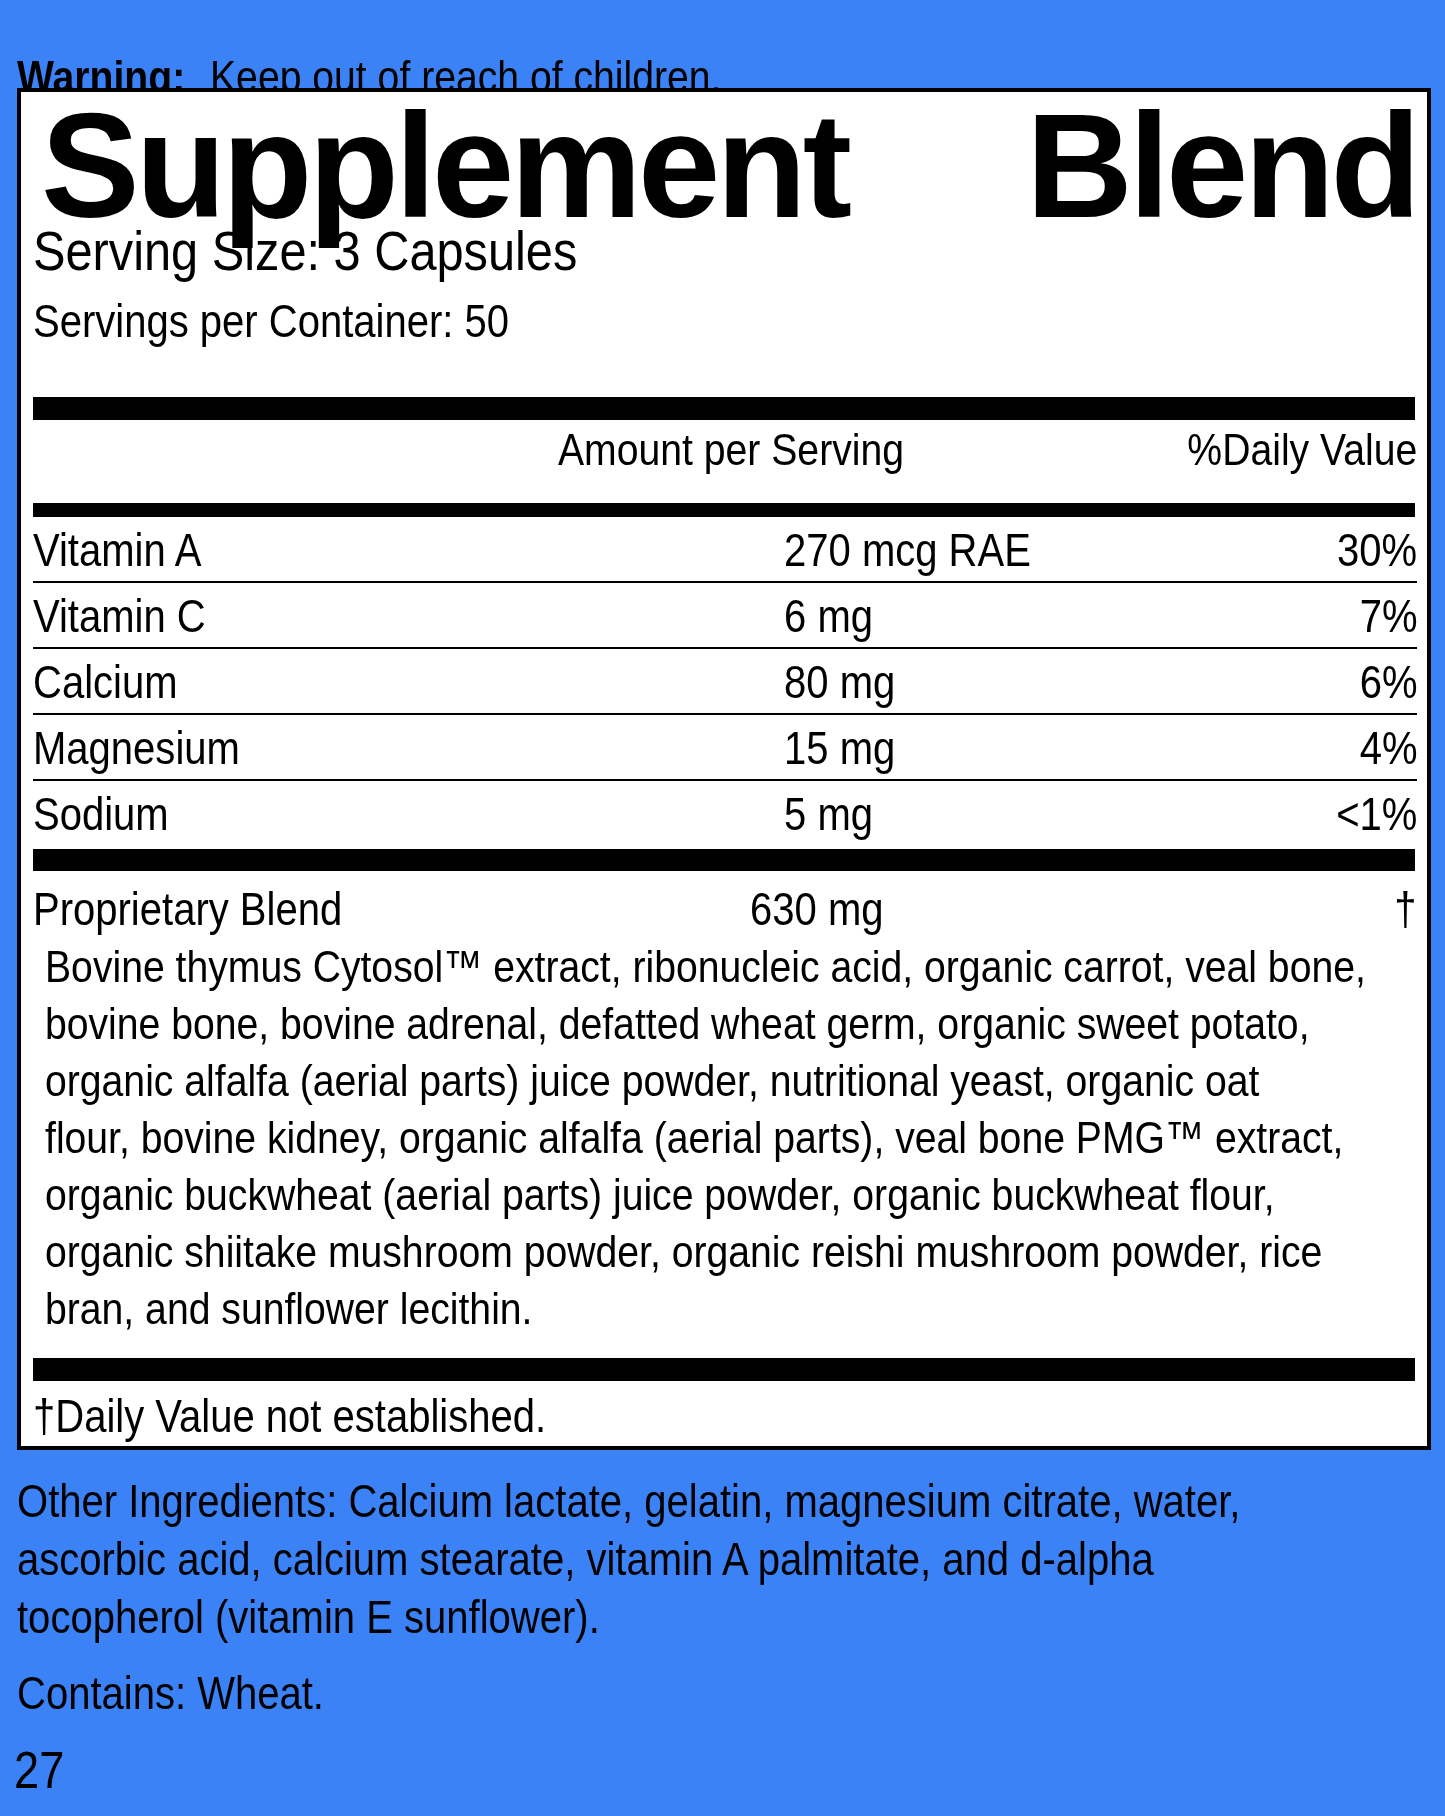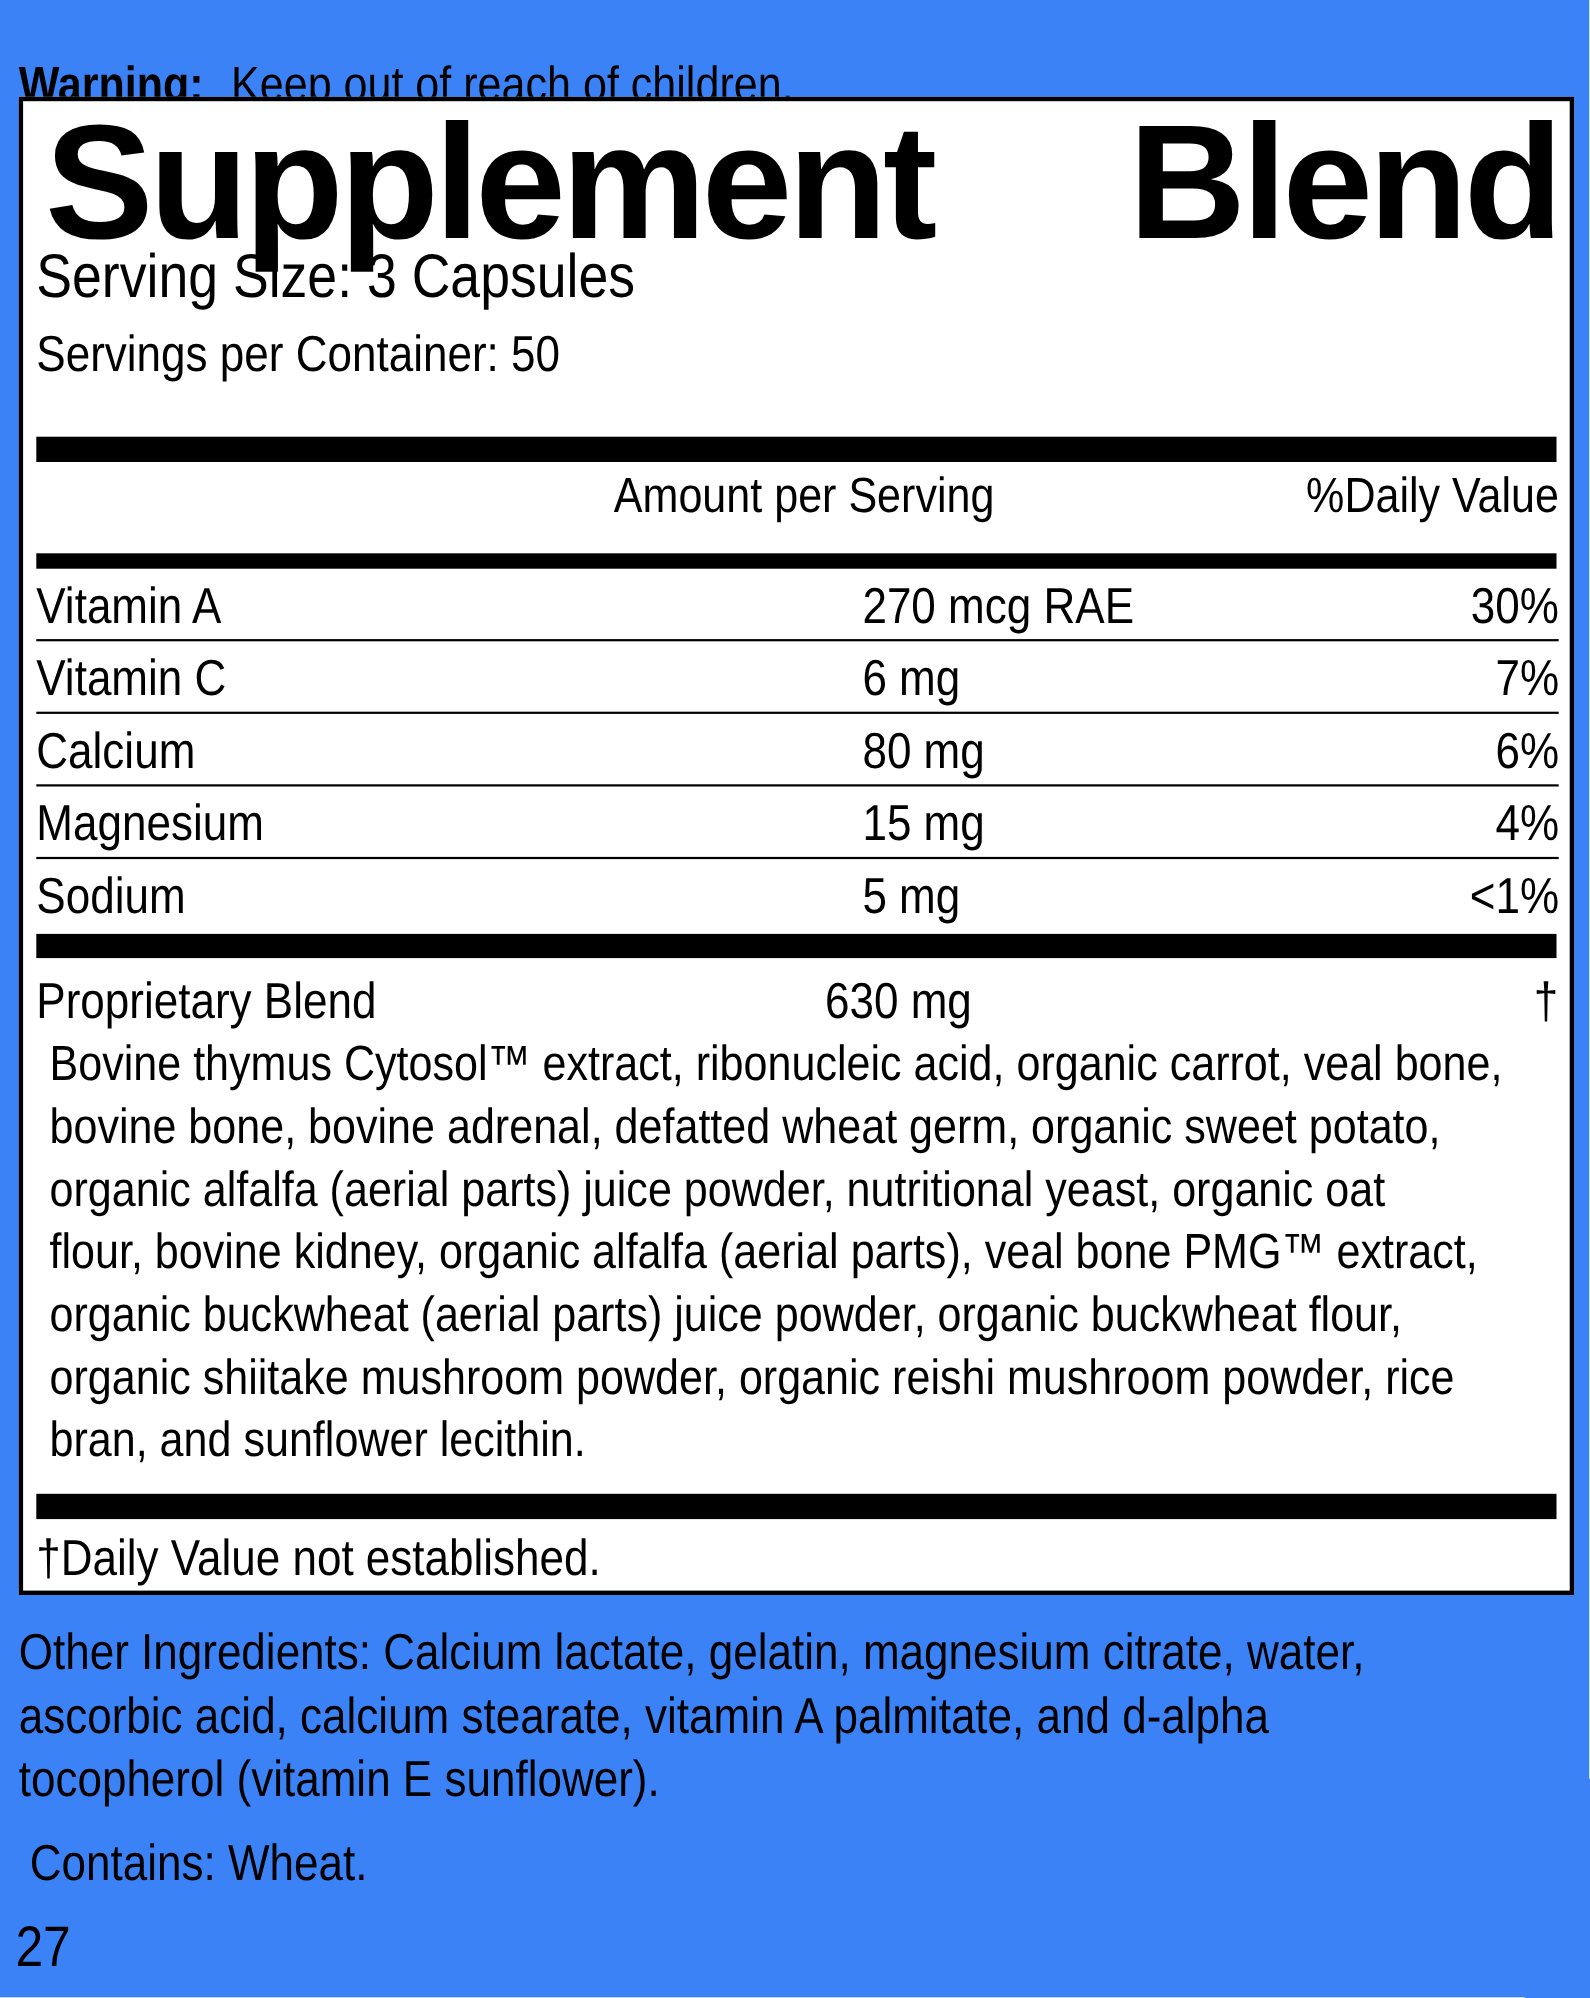--- a/index.html
+++ b/index.html
@@ -44,21 +44,21 @@
            font-size:46px;position:absolute;}
   .proprow .name{position:absolute;left:0;top:0;}
   .proprow .amt{position:absolute;left:717px;top:0;}
   .proprow .dv{position:absolute;right:0;top:0;}
 
   .blend{left:24px;top:846px;width:1575px;font-size:45px;line-height:57px;
          white-space:pre-line;}
   .footnote{left:12px;top:1297px;font-size:46px;}
 
   .other{left:17px;top:1472px;width:1660px;font-size:46px;line-height:58px;white-space:pre-line;}
-  .contains{left:27px;top:1666px;font-size:46px;}
+  .contains{left:17px;top:1666px;font-size:46px;}
   .pagenum{left:14px;top:1740px;font-size:52px;}
 </style>
 </head>
 <body>
 
 <div class="page">
 
   <p class="abs warning"><b class="c">Warning:</b><span class="c"> Keep out of reach of children.</span></p>
 
   <div class="panel">

